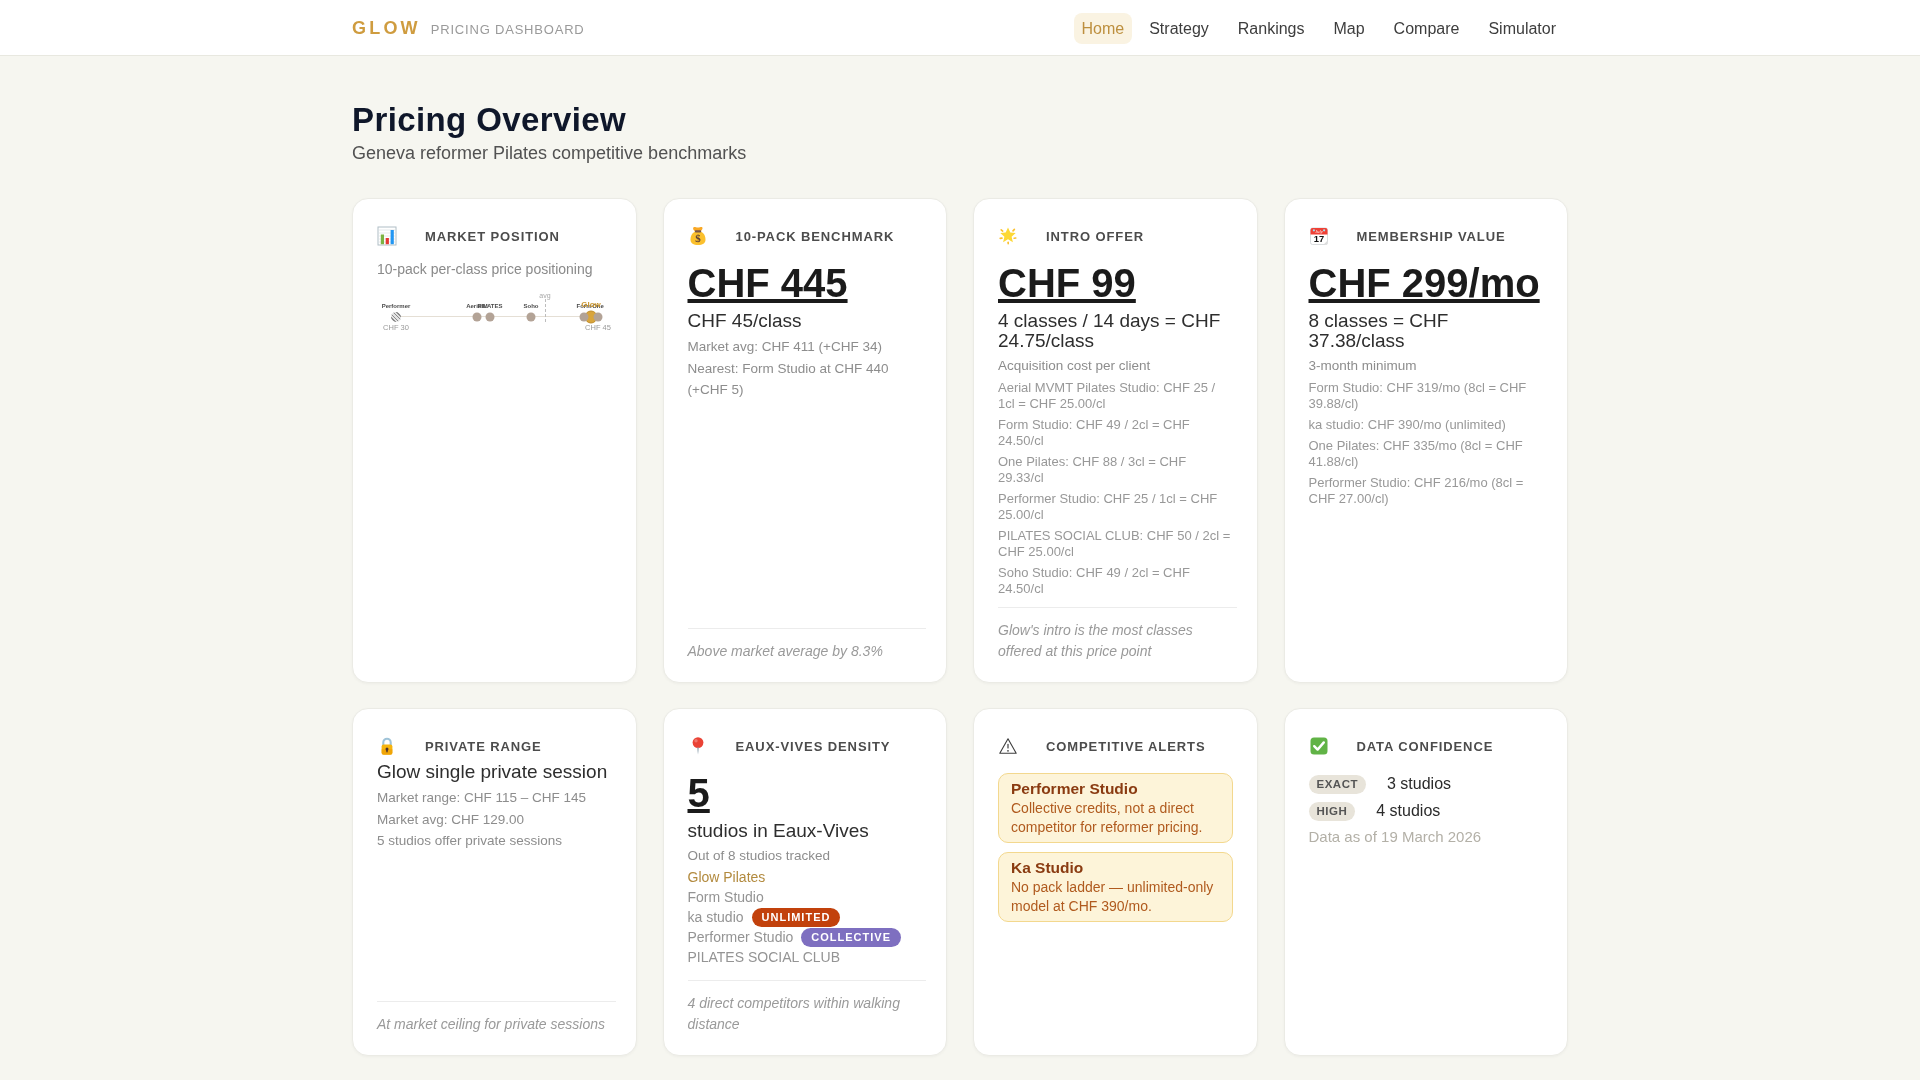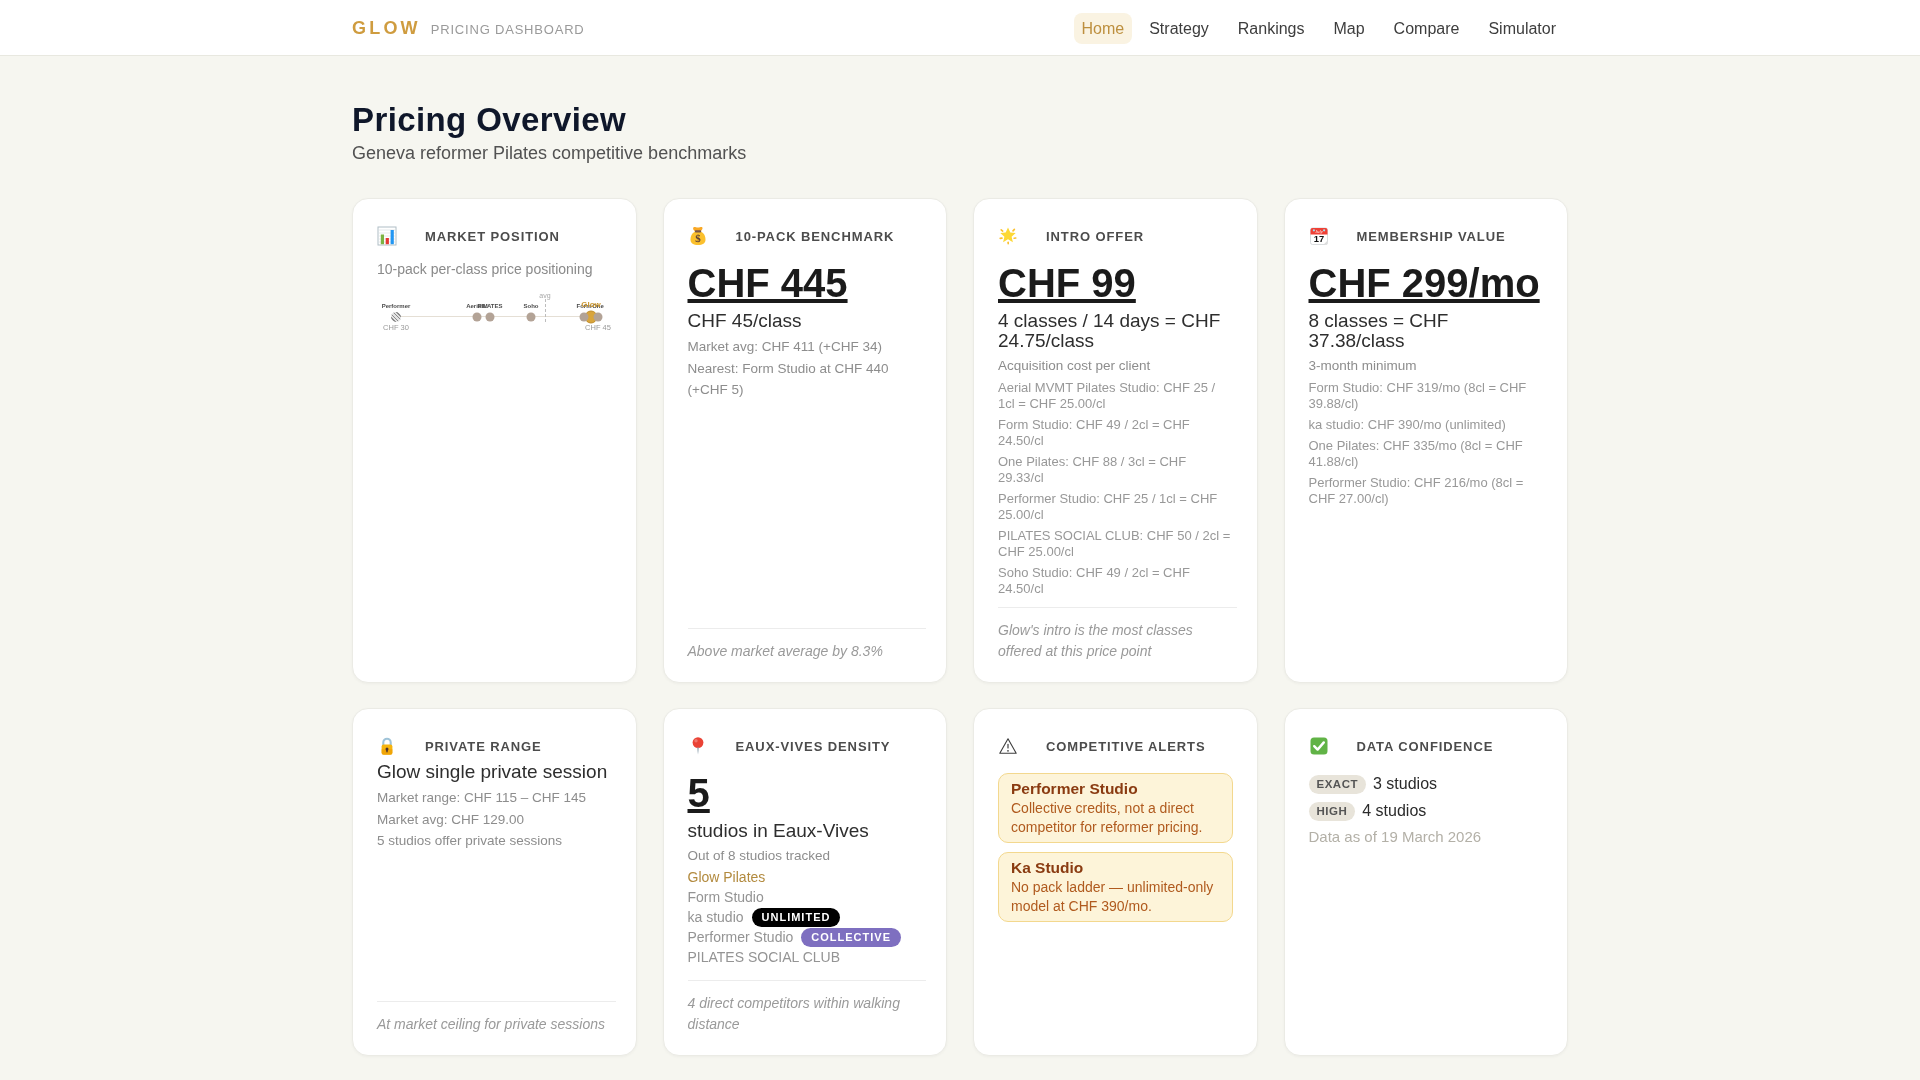--- a/index.html
+++ b/index.html
@@ -41,29 +41,29 @@
 .dlab { position:absolute; top:5px; transform:translateX(-50%); font-size:6px; font-weight:bold; color:#4a4a4a; white-space:nowrap; z-index:3; }
 .dlab.gold { color:#c9952e; font-size:8px; top:2px; z-index:4; }
 .avgline { position:absolute; top:1px; height:23px; width:0; border-left:1px dashed #bdbdbd; }
 .avglab { position:absolute; top:-6px; transform:translateX(-50%); font-size:7px; color:#a8a8a8; }
 .chf { position:absolute; top:25px; font-size:7.5px; color:#9a9a9a; transform:translateX(-50%); white-space:nowrap; }
 
 .slist { font-size:14px; color:#949494; line-height:20px; margin-top:1px; }
 .slist .row { height:20px; display:flex; align-items:center; gap:8px; }
 .slist .gold { color:#b28a3e; }
 .pill { display:inline-block; font-size:11px; font-weight:bold; letter-spacing:1px; color:#fff; padding:3px 10px 3px; border-radius:10px; line-height:13px; }
-.pill.green { background:#000000; }
+.pill.green { background:#c2410c; }
 .pill.purple { background:#7e6fc0; }
 
 .alert { background:#fdf4d9; border:1px solid #f3d88e; border-radius:10px; padding:6px 12px 5px; margin-top:16px; }
 .alert + .alert { margin-top:9px; }
 .alert .at { font-size:15.5px; font-weight:bold; color:#8a3b11; line-height:18px; }
 .alert .ab { font-size:14px; color:#b05a1e; line-height:19px; margin-top:1px; }
 
-.crow { display:flex; align-items:center; gap:7px; margin-top:17px; height:20px;}
+.crow { display:flex; align-items:center; gap:21px; margin-top:17px; height:20px;}
 .crow + .crow { margin-top:7px;text-align:center; }
 .cpill { font-size:11.5px; font-weight:bold; letter-spacing:0.5px; color:#555; background:#e8e4da; padding:3px 8px; border-radius:10px; line-height:13px; }
 .crow span.v { font-size:16px; color:#2b2b2b; }
 .asof { font-size:15px; color:#b3b0a7; margin-top:7px; }
 </style>
 </head>
 <body>
 <header>
     <div class="hwrap">
   <div class="logo">GLOW<span>PRICING DASHBOARD</span></div>

